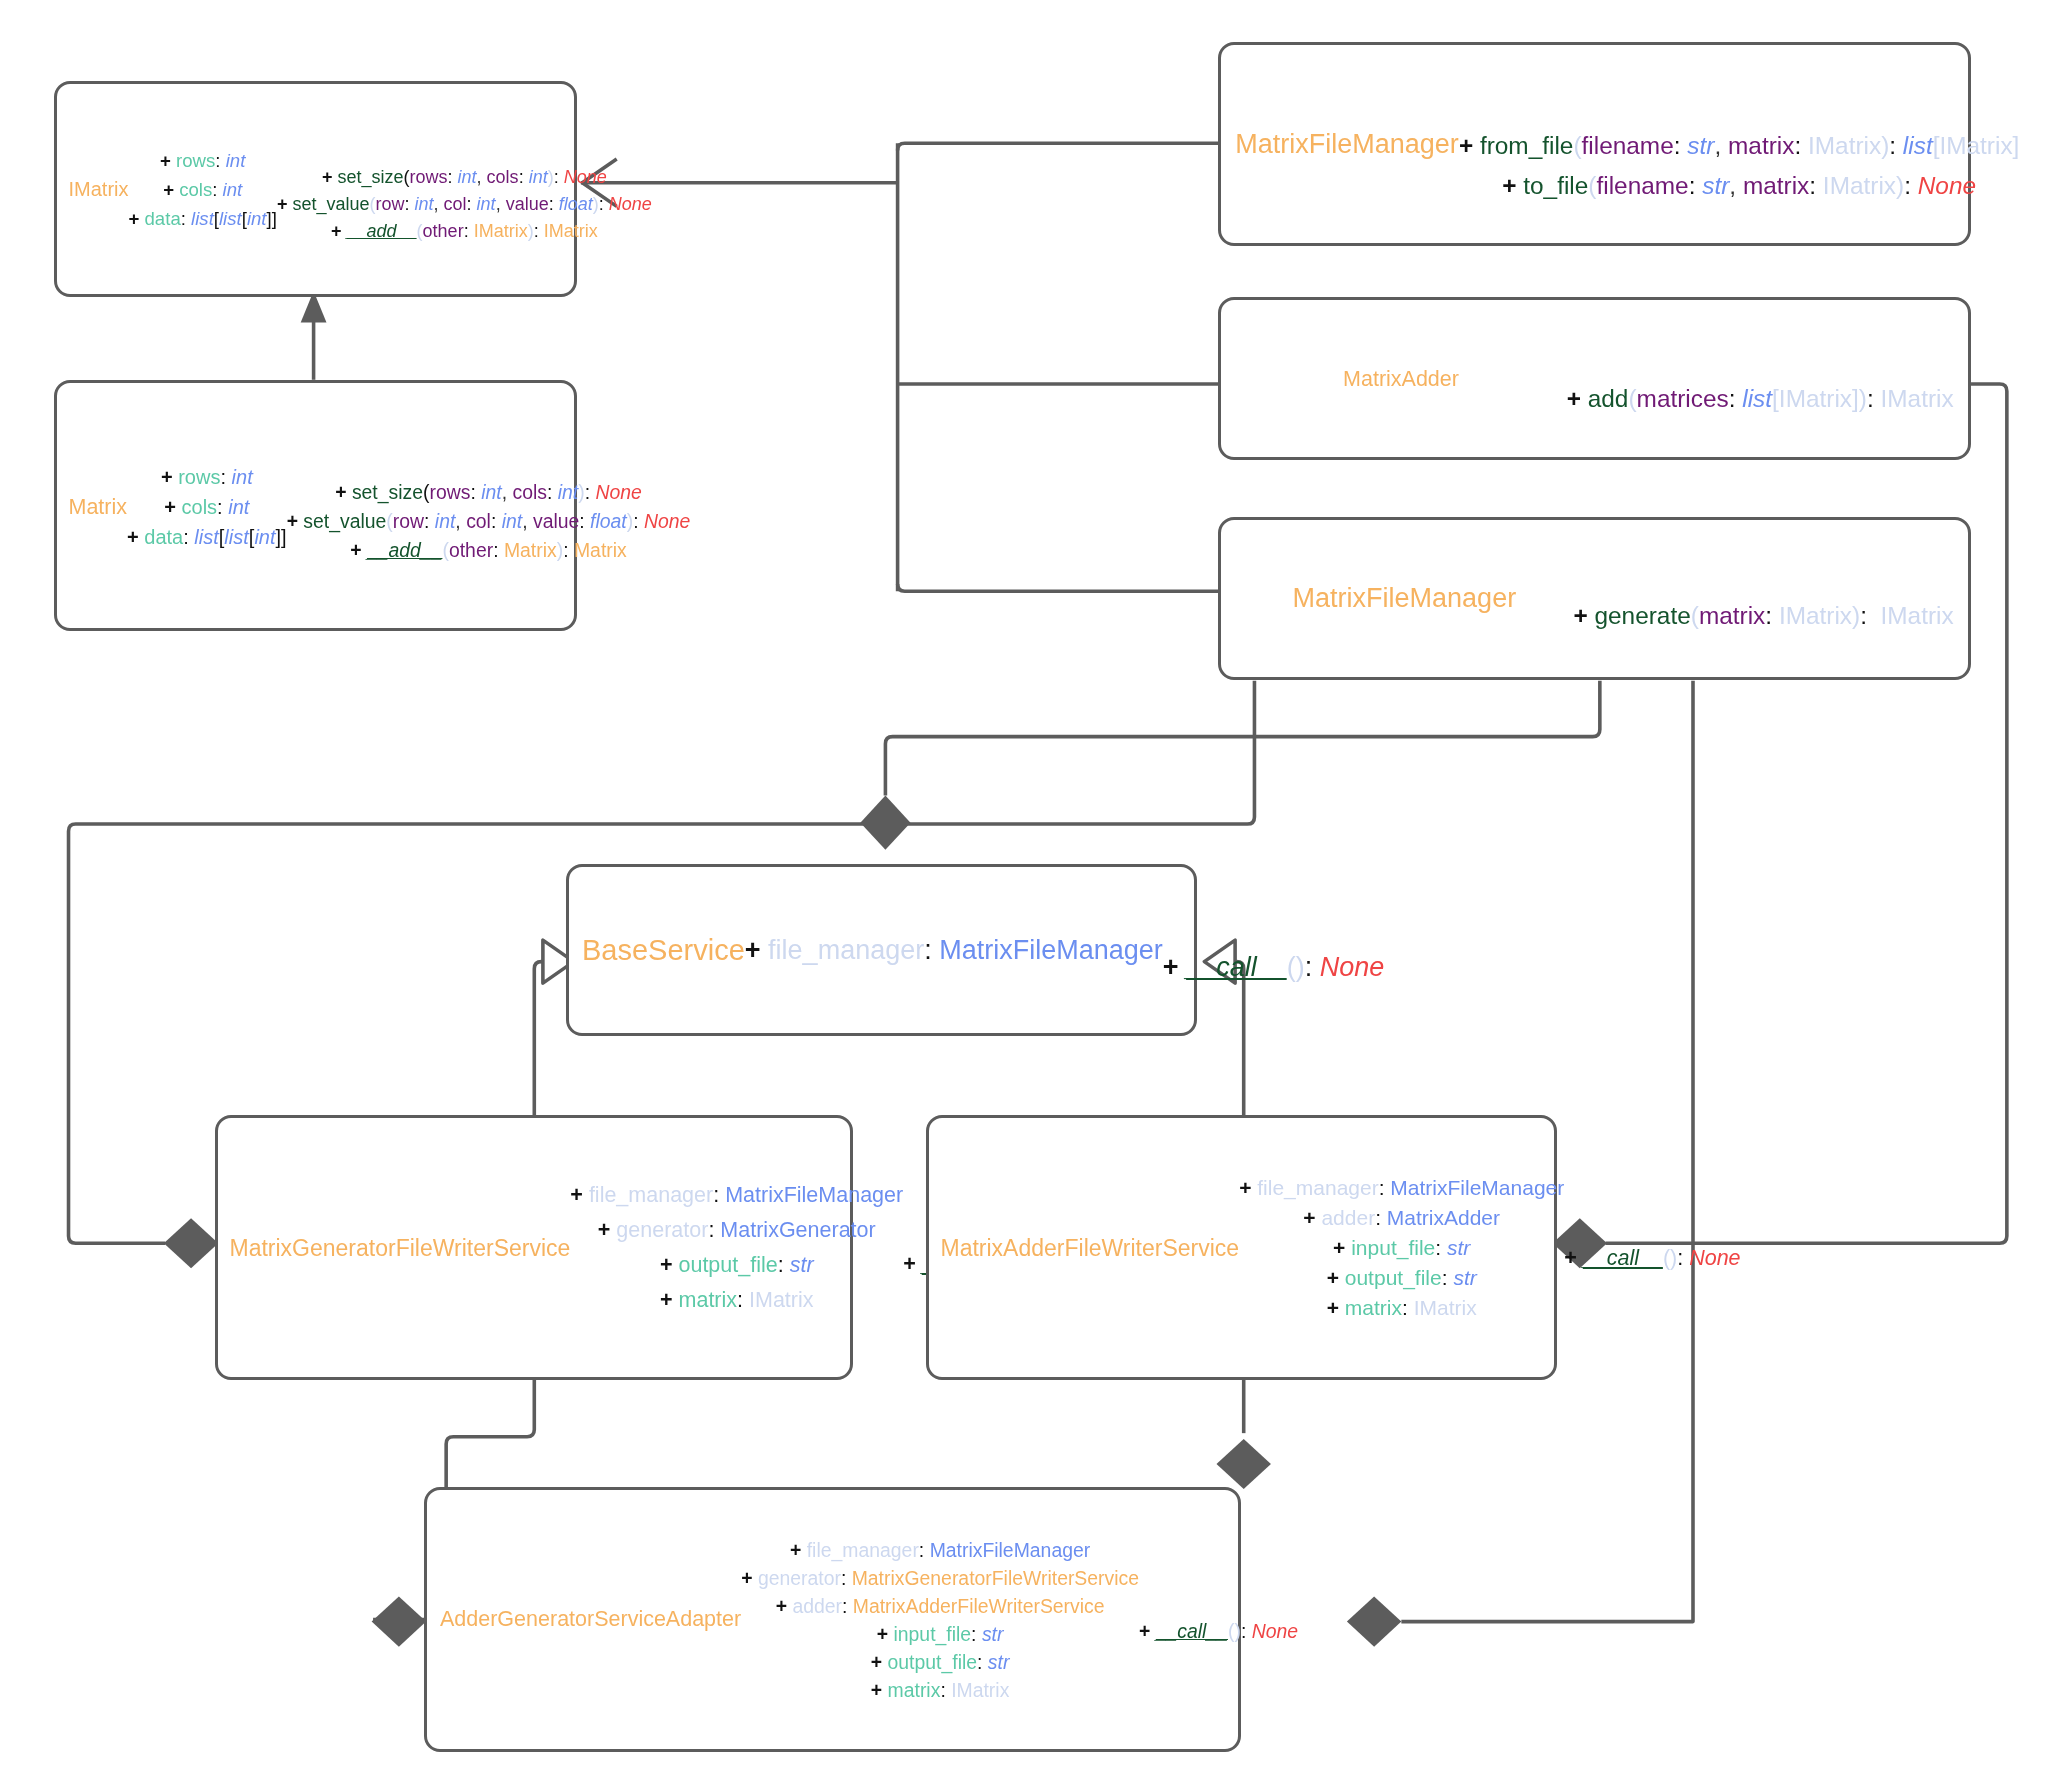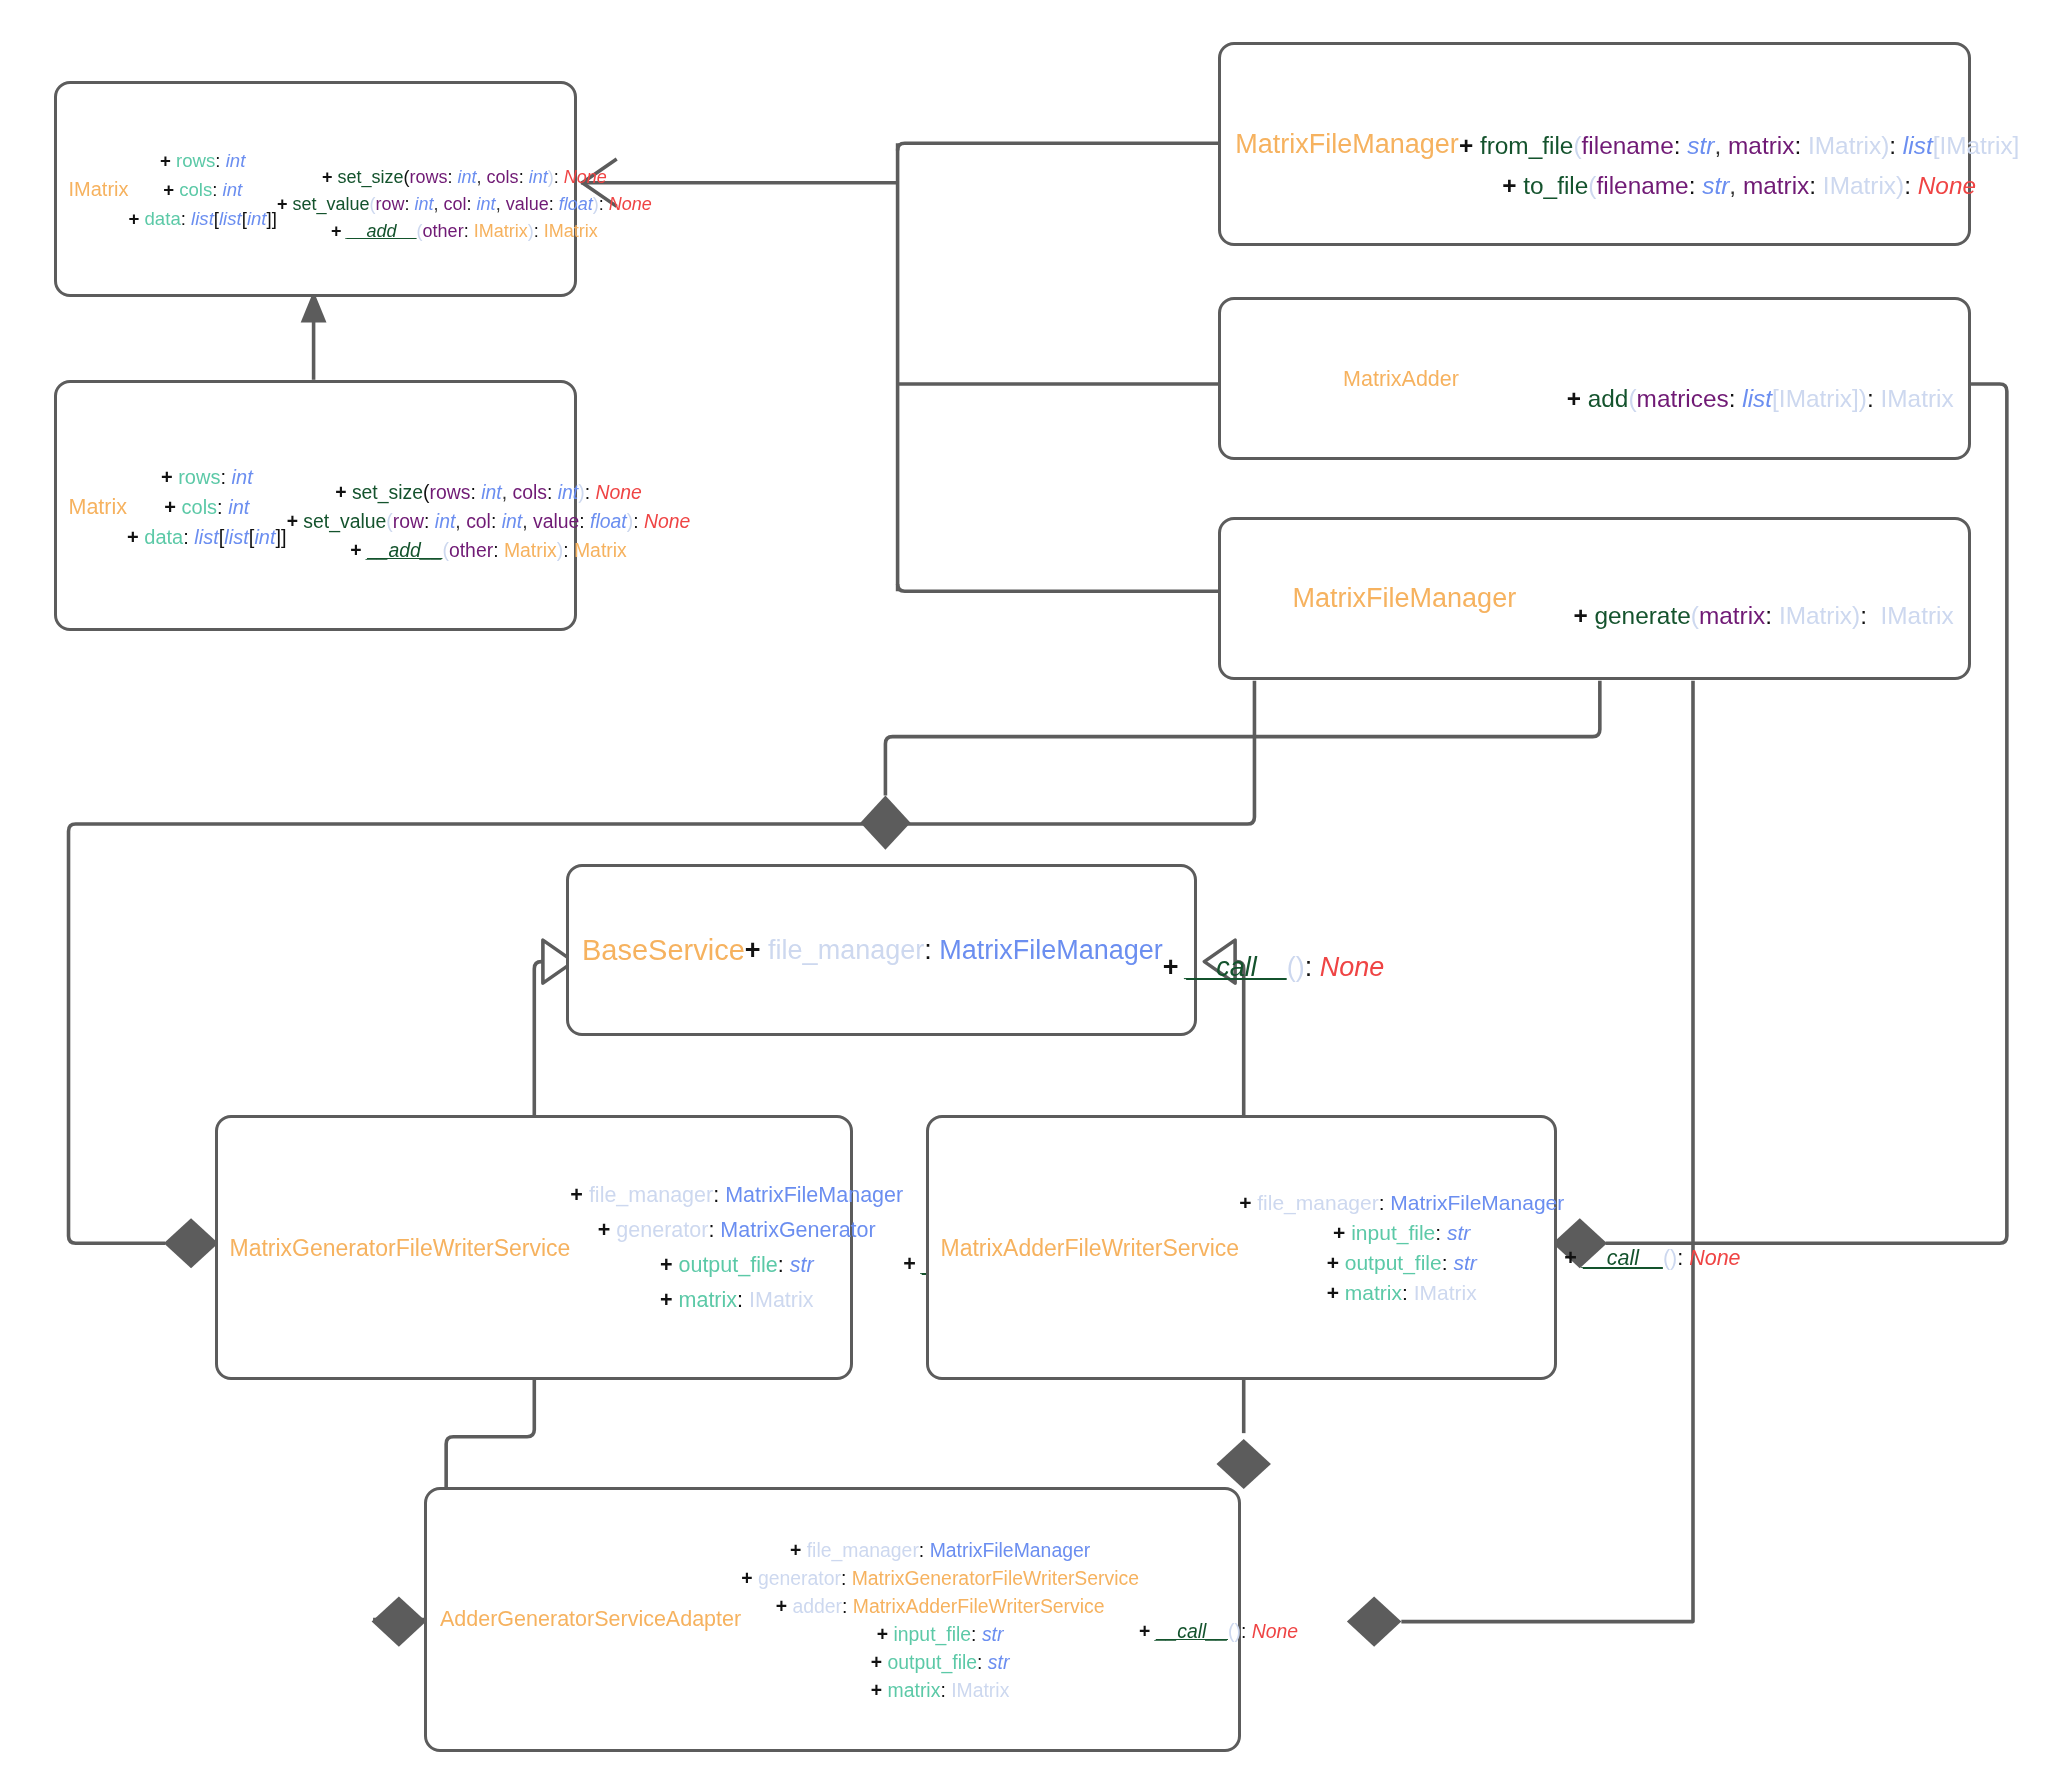--- a/index.html
+++ b/index.html
@@ -249,20 +249,23 @@
     </div>
   </div>
 
   <div class="uml-class" style="left:926px; top:1115px; width:631px; height:265px; padding:7.2px 11.5px;">
     <div class="class-title" style="font-size:23px; line-height:30px;">MatrixAdderFileWriterService</div>
     <div class="members" style="font-size:21px; line-height:30px;">
       <div class="member-row">
         <span class="vis">+</span> <span class="attr">file_manager</span><span class="punc">:</span> <span class="clsb">MatrixFileManager</span>
       </div>
       <div class="member-row">
+        <span class="vis">+</span> <span class="attr">adder</span><span class="punc">:</span> <span class="clsb">MatrixAdder</span>
+      </div>
+      <div class="member-row">
         <span class="vis">+</span> <span class="attr2">input_file</span><span class="punc">:</span> <span class="ptype">str</span>
       </div>
       <div class="member-row">
         <span class="vis">+</span> <span class="attr2">output_file</span><span class="punc">:</span> <span class="ptype">str</span>
       </div>
       <div class="member-row">
         <span class="vis">+</span> <span class="attr2">matrix</span><span class="punc">:</span> <span class="dim">IMatrix</span>
       </div>
     </div>
     <div class="methods" style="font-size:21.5px; line-height:32px; margin-top:20px;">

